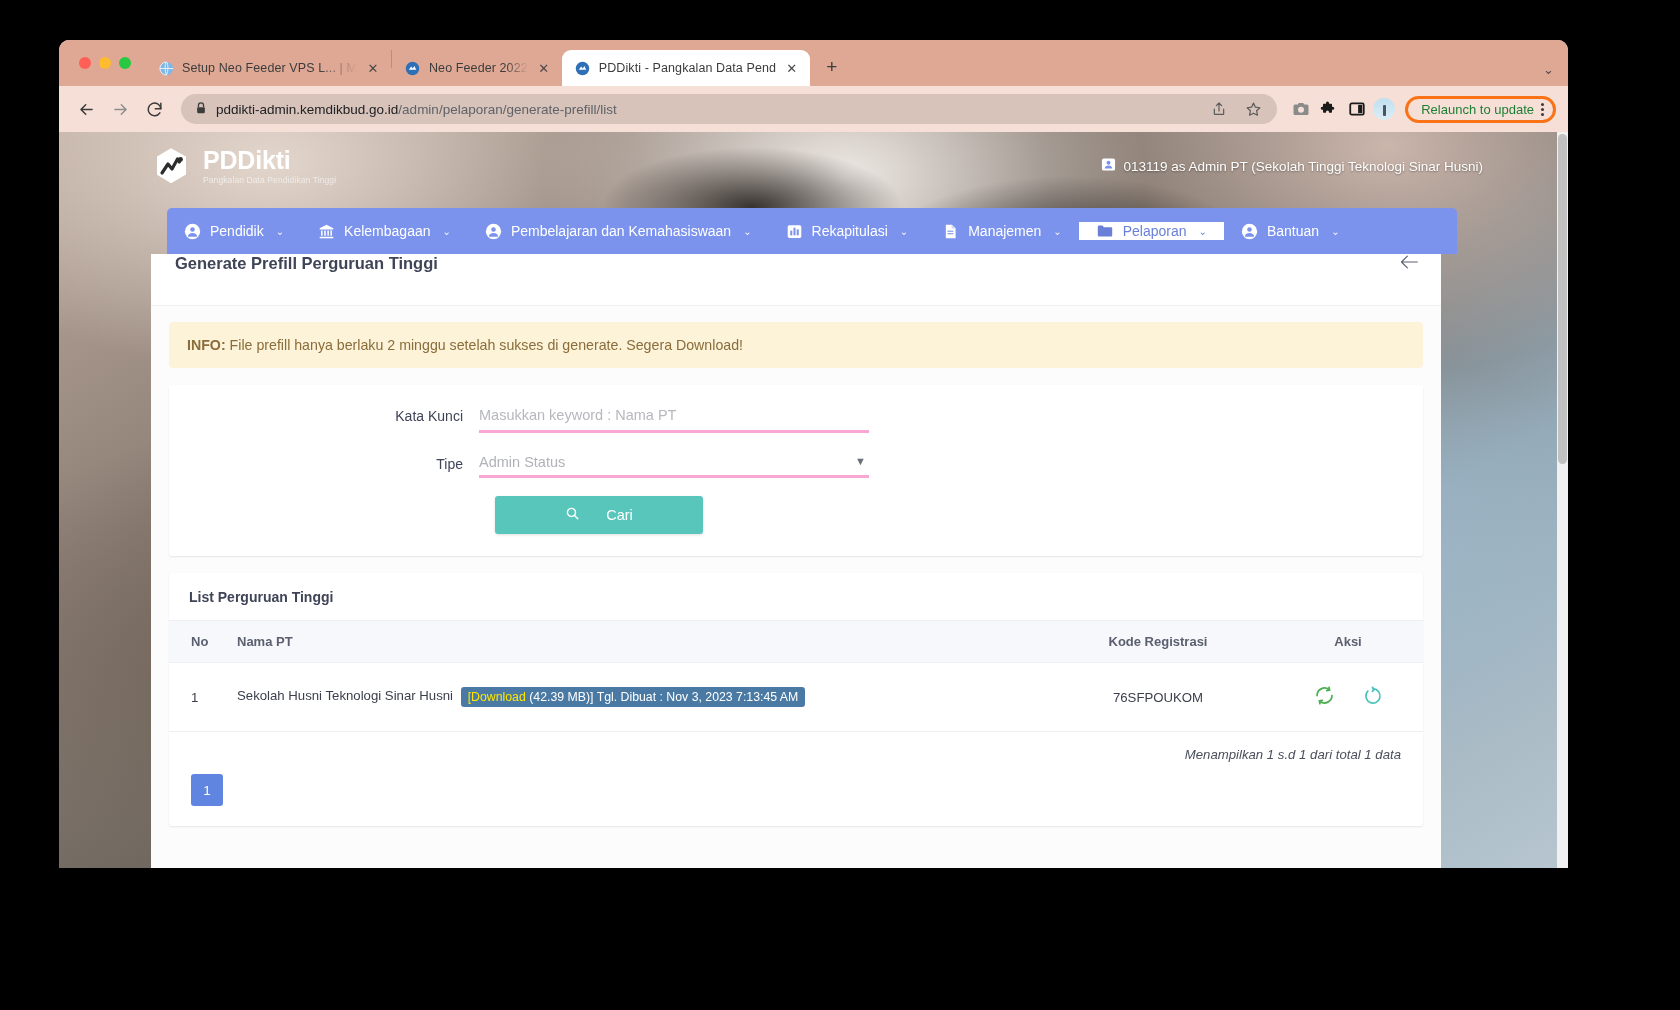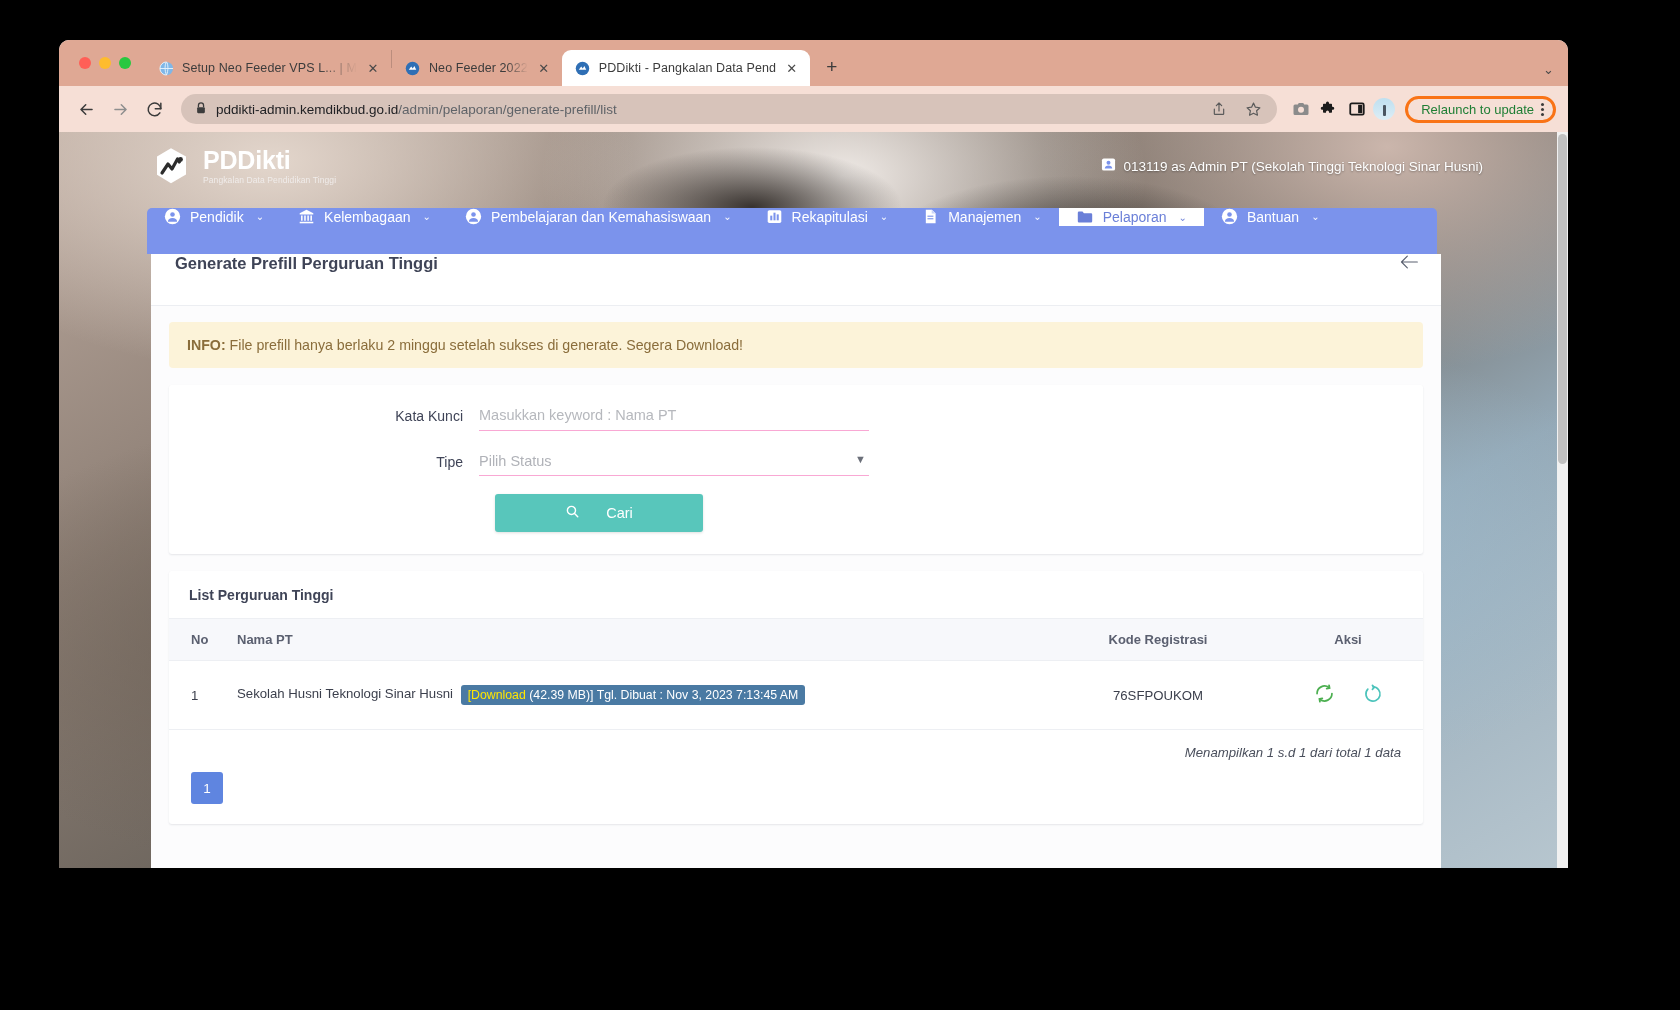--- a/index.html
+++ b/index.html
@@ -195,25 +195,25 @@
   }
   #user-chip {
     margin-left: auto; margin-right: 26px;
     display: flex; align-items: center; gap: 8px;
     color: #ffffff; font-size: 13.5px;
     text-shadow: 0 1px 2px rgba(0,0,0,0.35);
   }
 
   
   #navbar {
-    position: absolute; left: 88px; top: 76px;
+    position: absolute; left: 108px; top: 76px;
     width: 1290px; height: 46px;
     background: #7b93ec;
     border-radius: 5px 5px 0 0;
-    display: flex; align-items: flex-start;
+    display: flex; align-items: center;
     overflow: hidden;
   }
   .nav-item {
     display: flex; align-items: center; gap: 9px;
     padding: 0 17px;
     color: #ffffff;
     font-size: 14px;
   }
   .nav-item.active { background: #ffffff; color: #6a7fd8; }
   .nav-caret { font-size: 10px; opacity: .95; margin-left: 3px; }
@@ -277,21 +277,21 @@
     font-size: 14px;
     color: #3f4457;
   }
   .field {
     width: 390px;
     position: relative;
   }
   .field input, .field .fake-select {
     width: 100%;
     border: none;
-    border-bottom: 1px solid #f9a8d4;
+    border-bottom: 3px solid #f9a8d4;
     background: transparent;
     font-family: "Liberation Sans", sans-serif;
     font-size: 14.5px;
     color: #b0b2b8;
     padding: 4px 0 7px 0;
     outline: none;
   }
   .field input::placeholder { color: #b6b8bd; }
   .field .fake-select {
     display: flex; align-items: center;
@@ -633,21 +633,21 @@
             <div class="form-row">
               <div class="form-label">Kata Kunci</div>
               <div class="field">
                 <input type="text" placeholder="Masukkan keyword : Nama PT" style="">
               </div>
             </div>
 
             <div class="form-row">
               <div class="form-label">Tipe</div>
               <div class="field">
-                <div class="fake-select">Pilih Status</div>
+                <div class="fake-select">Admin Status</div>
                 <span class="select-caret">▼</span>
               </div>
             </div>
 
             <div id="cari-button">
               <span>
                 <svg width="15" height="15" viewBox="0 0 20 20" fill="none" stroke="#ffffff" stroke-width="1.9" stroke-linecap="round">
                     <circle cx="8.6" cy="8.6" r="5.4"></circle>
                     <path d="M12.7 12.7L17 17"></path>
                   </svg>

